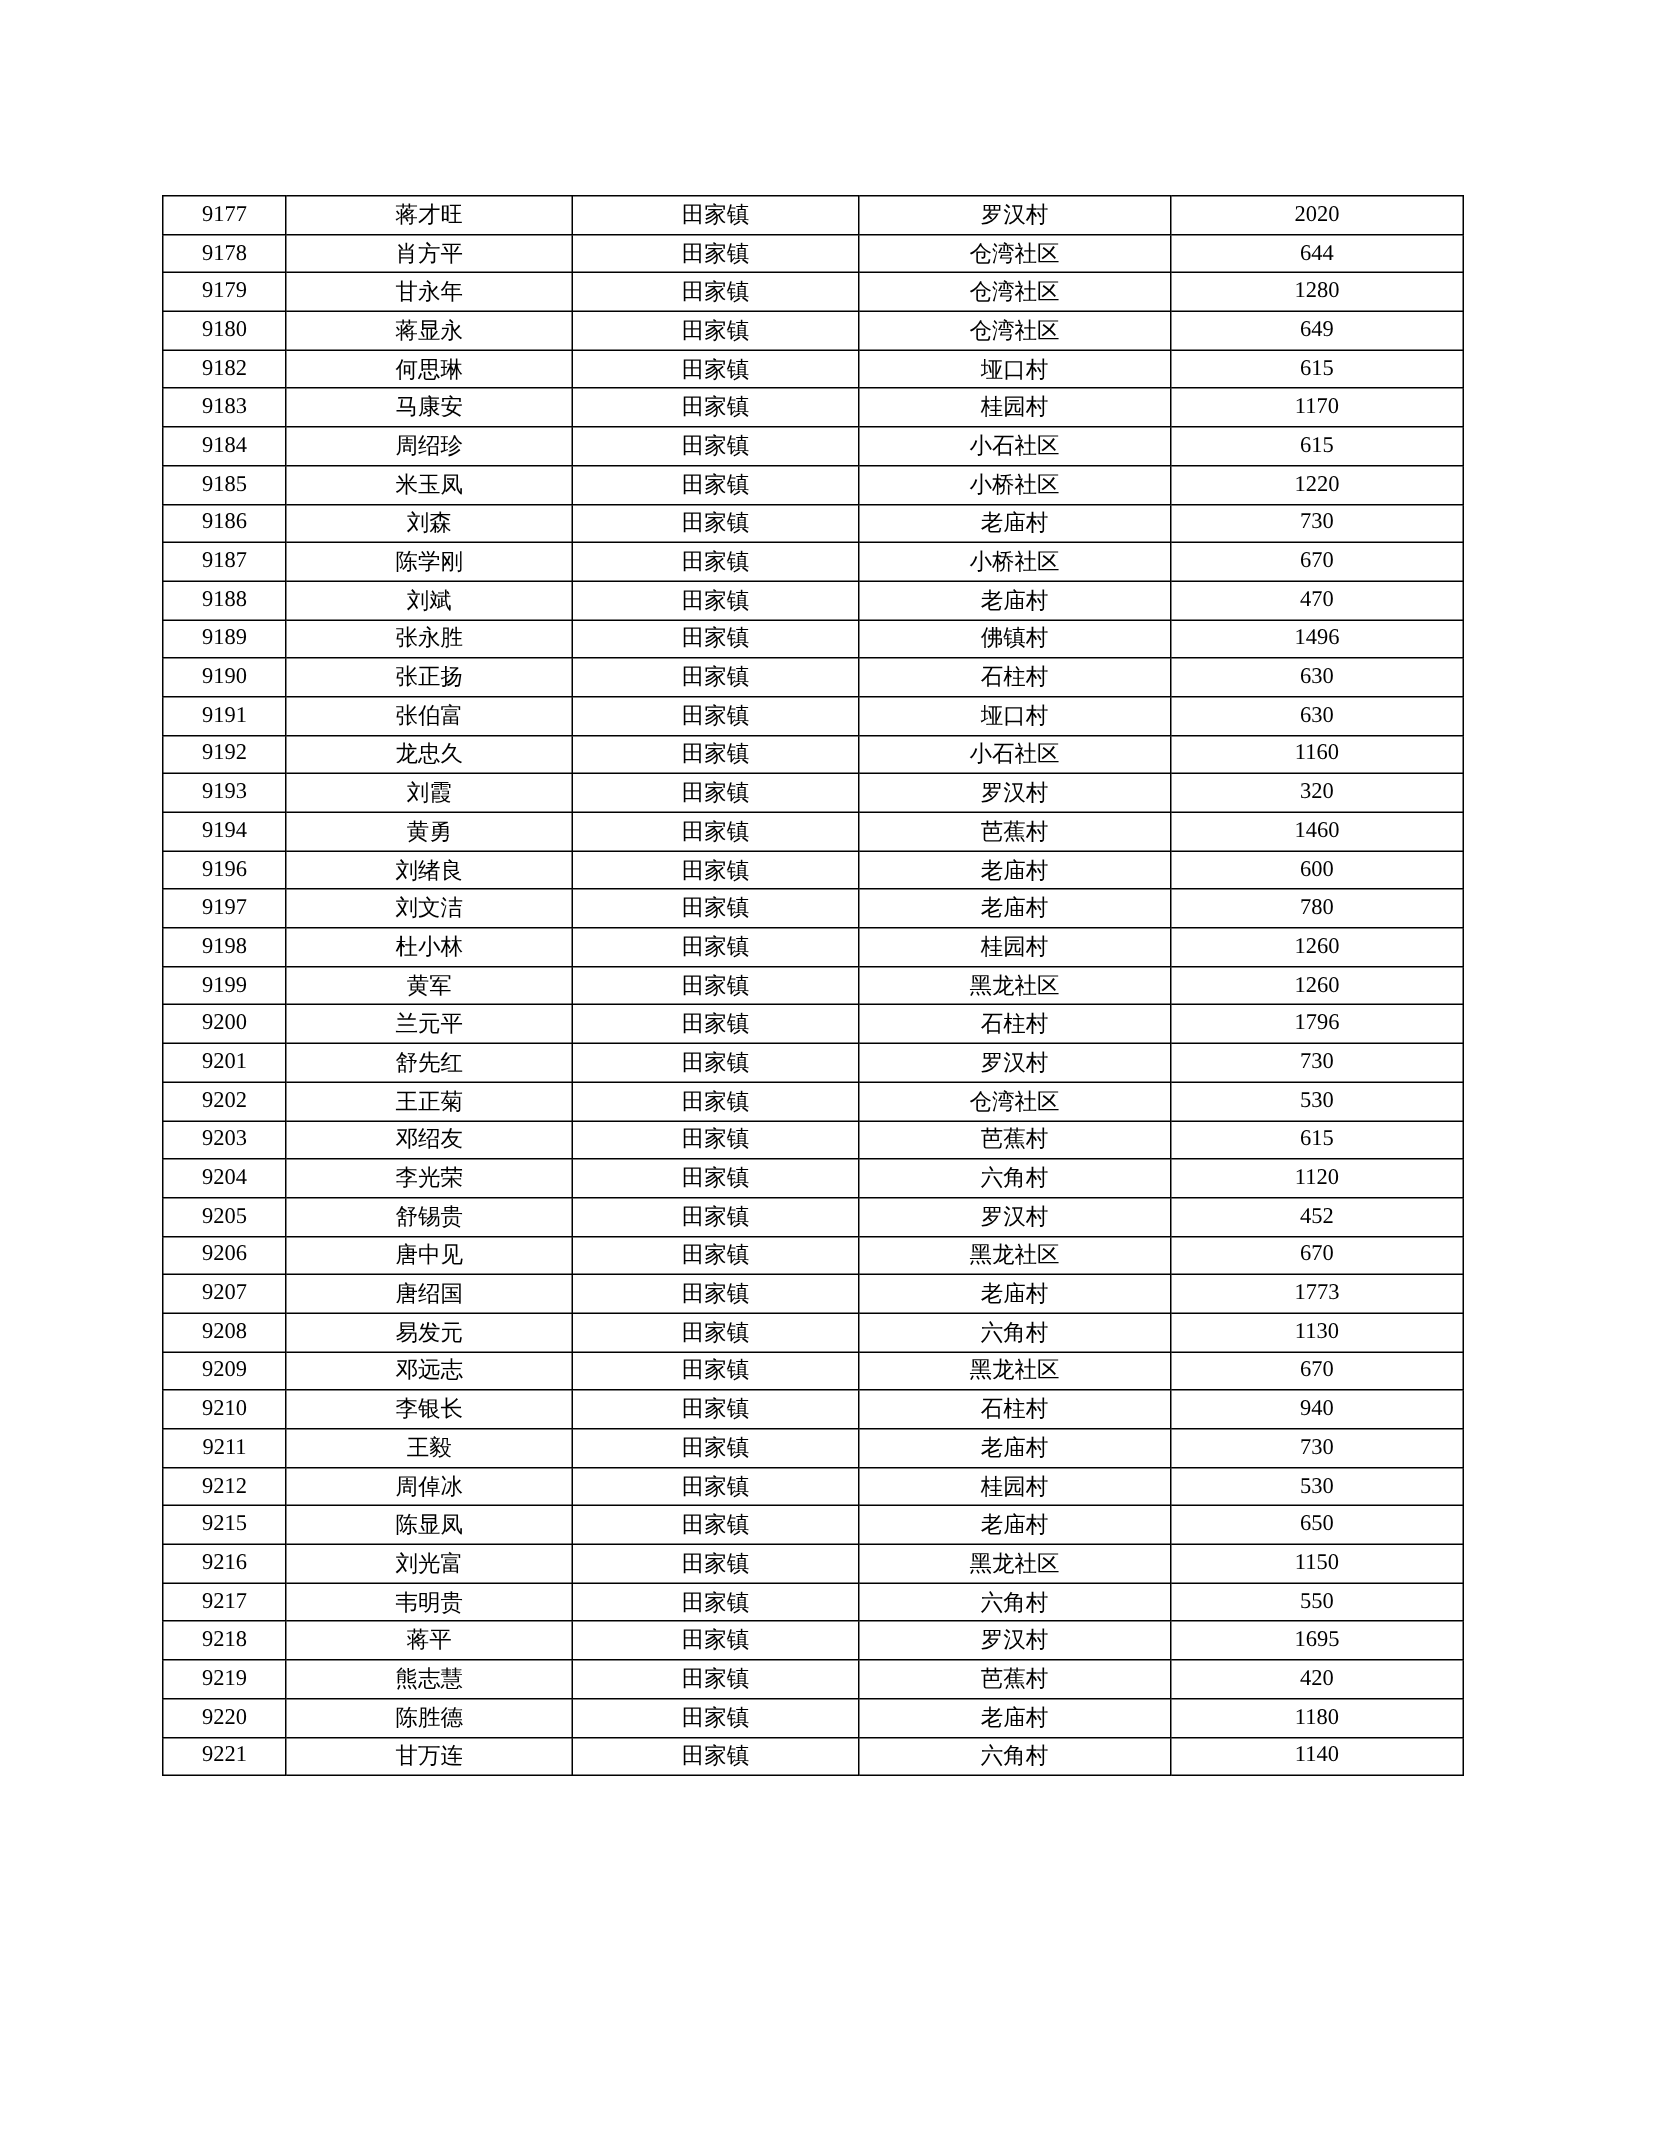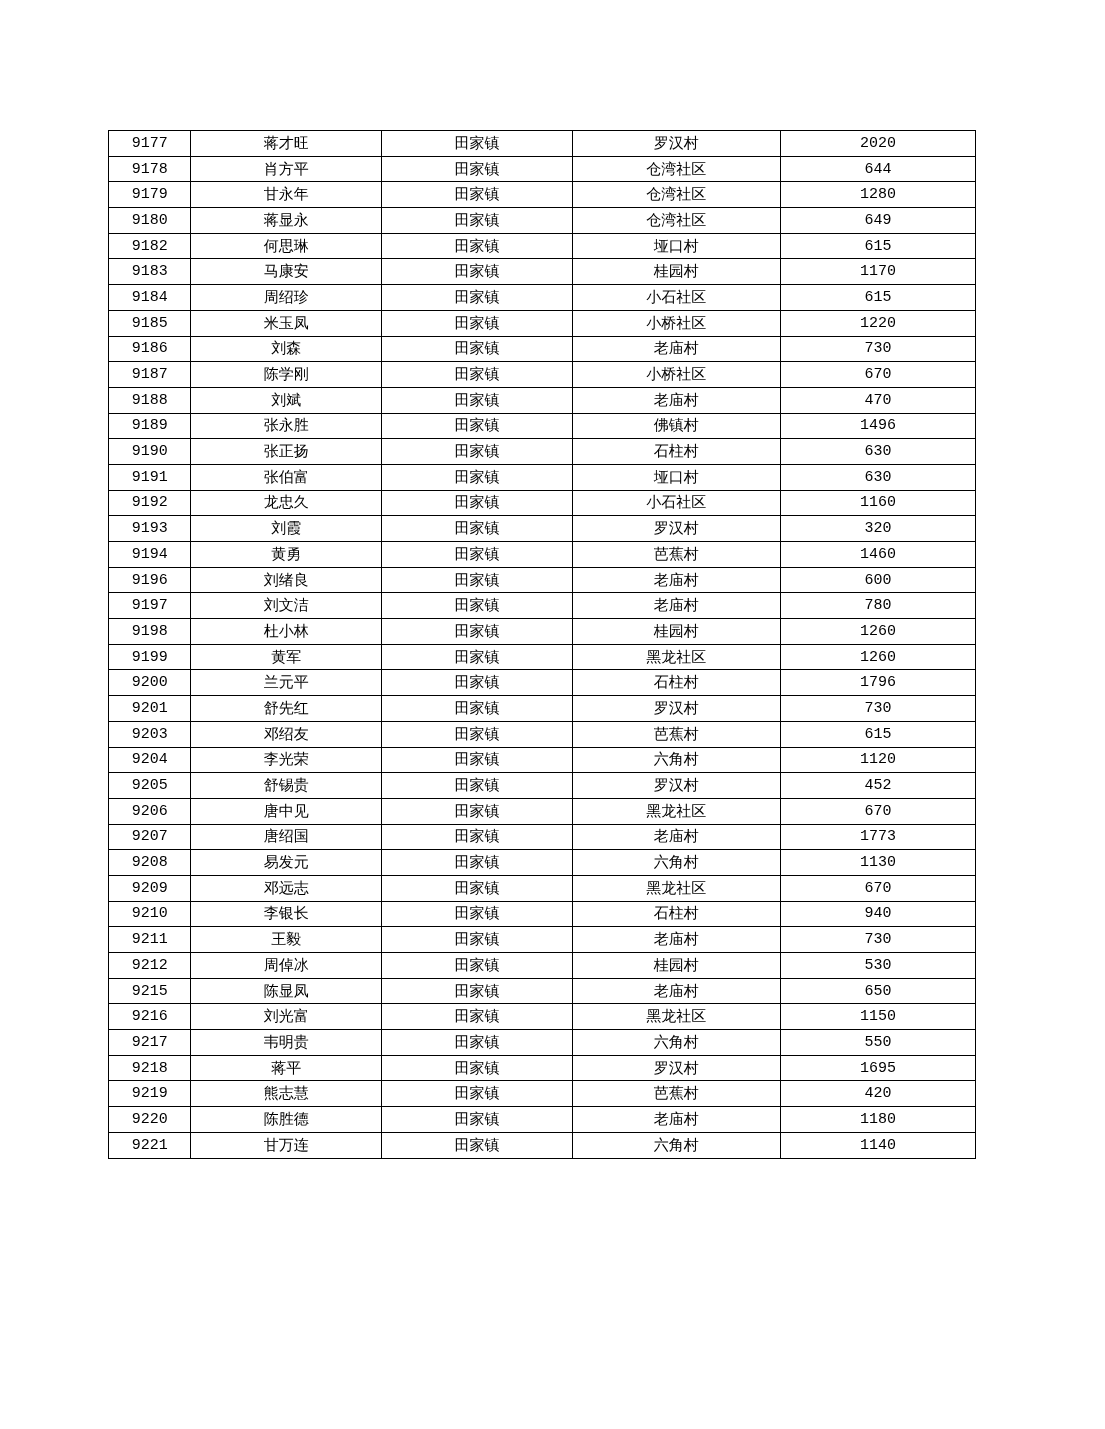--- a/index.html
+++ b/index.html
@@ -9,21 +9,20 @@
     width: 1105px;
     height: 1429px;
     font-family: "Liberation Serif", "DejaVu Serif", serif;
   }
   .page {
     position: relative;
     width: 1105px;
     height: 1429px;
     background: #ffffff;
     overflow: hidden;
-    font-family: Liberation Mono, monospace;
   }
   table.roster {
     position: absolute;
     left: 108px;
     top: 130px;
     width: 868px;
     border-collapse: collapse;
     table-layout: fixed;
   }
   table.roster td {
@@ -211,20 +210,27 @@
           <td>1796</td>
         </tr>
         <tr>
           <td>9201</td>
           <td>舒先红</td>
           <td>田家镇</td>
           <td>罗汉村</td>
           <td>730</td>
         </tr>
         <tr>
+          <td>9202</td>
+          <td>王正菊</td>
+          <td>田家镇</td>
+          <td>仓湾社区</td>
+          <td>530</td>
+        </tr>
+        <tr>
           <td>9203</td>
           <td>邓绍友</td>
           <td>田家镇</td>
           <td>芭蕉村</td>
           <td>615</td>
         </tr>
         <tr>
           <td>9204</td>
           <td>李光荣</td>
           <td>田家镇</td>

